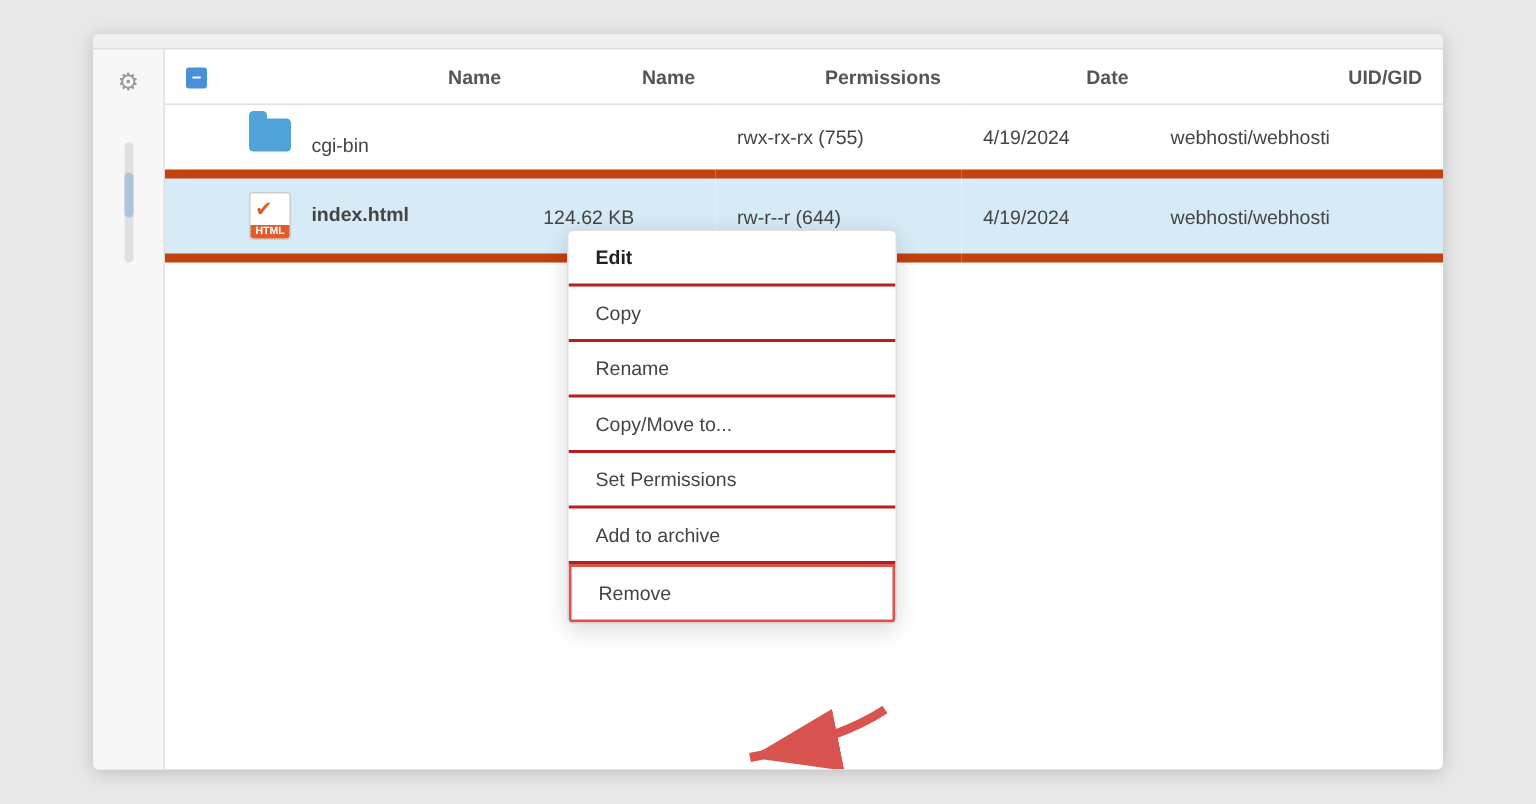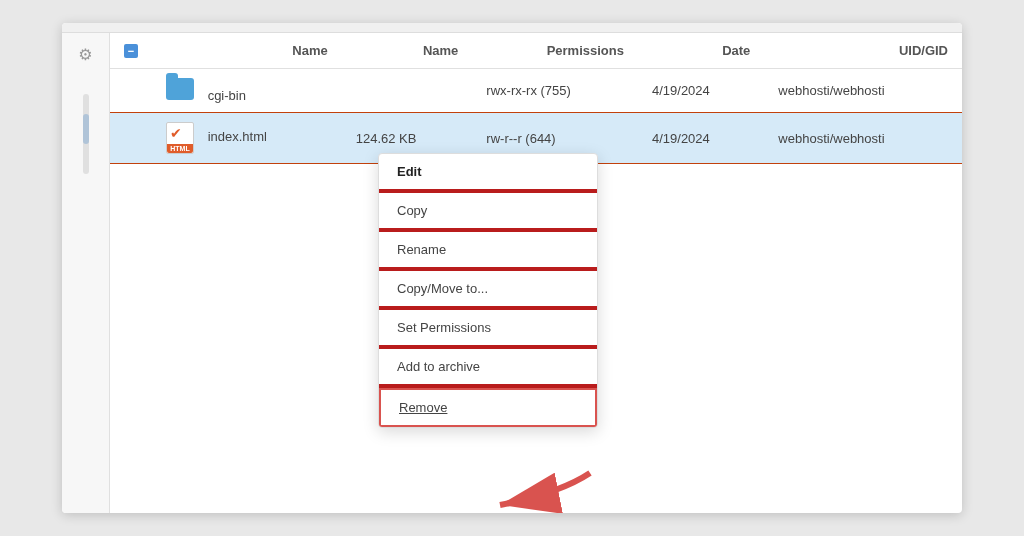--- a/index.html
+++ b/index.html
@@ -86,21 +86,21 @@
       text-align: right;
       color: #555;
       font-weight: 600;
       font-size: 13px;
     }
     .file-table thead th:first-child {
       width: 40px;
       text-align: center;
     }
     .file-table tbody tr {
-      border-bottom: 1px solid #c2410c;
+      border-bottom: 6px solid #c2410c;
     }
     .file-table tbody tr.selected {
       background: #d6eaf8;
     }
     .file-table tbody td {
       padding: 9px 14px;
       color: #444;
       font-size: 13px;
     }
     .file-table tbody td:first-child {
@@ -177,35 +177,34 @@
       border-radius: 4px;
       box-shadow: 0 4px 16px rgba(0,0,0,0.15);
       z-index: 100;
       overflow: hidden;
     }
     .context-menu-item {
       padding: 10px 18px;
       color: #444;
       font-size: 13px;
       cursor: pointer;
-      border-bottom: 4px solid #b91c1c;
+      border-bottom: 2px solid #b91c1c;
       user-select: none;
     }
     .context-menu-item:last-child {
       border-bottom: none;
     }
     .context-menu-item.bold {
       font-weight: 600;
       color: #222;
     }
     .context-menu-item.remove-item {
       color: #444;
       position: relative;
       border: 2px solid #d9534f;
-      text-decoration: underline;
     }
     
     .arrow-annotation {
       position: absolute;
       left: 330px;
       top: 430px;
       z-index: 200;
       pointer-events: none;
     }
     .arrow-svg {
@@ -251,21 +250,21 @@
             <td>4/19/2024</td>
             <td>webhosti/webhosti</td>
           </tr>
           <tr class="selected">
             <td></td>
             <td>
               <div class="html-icon">
                 <span class="checkmark">✔</span>
                 <div class="badge">HTML</div>
               </div>
-              <span style="margin-left:10px;">index.html</span>
+              <span style="margin-left:10px;font-weight:bold;">index.html</span>
             </td>
             <td>124.62 KB</td>
             <td>rw-r--r (644)</td>
             <td>4/19/2024</td>
             <td>webhosti/webhosti</td>
           </tr>
         </tbody>
       </table>
 
       <div class="context-menu">

